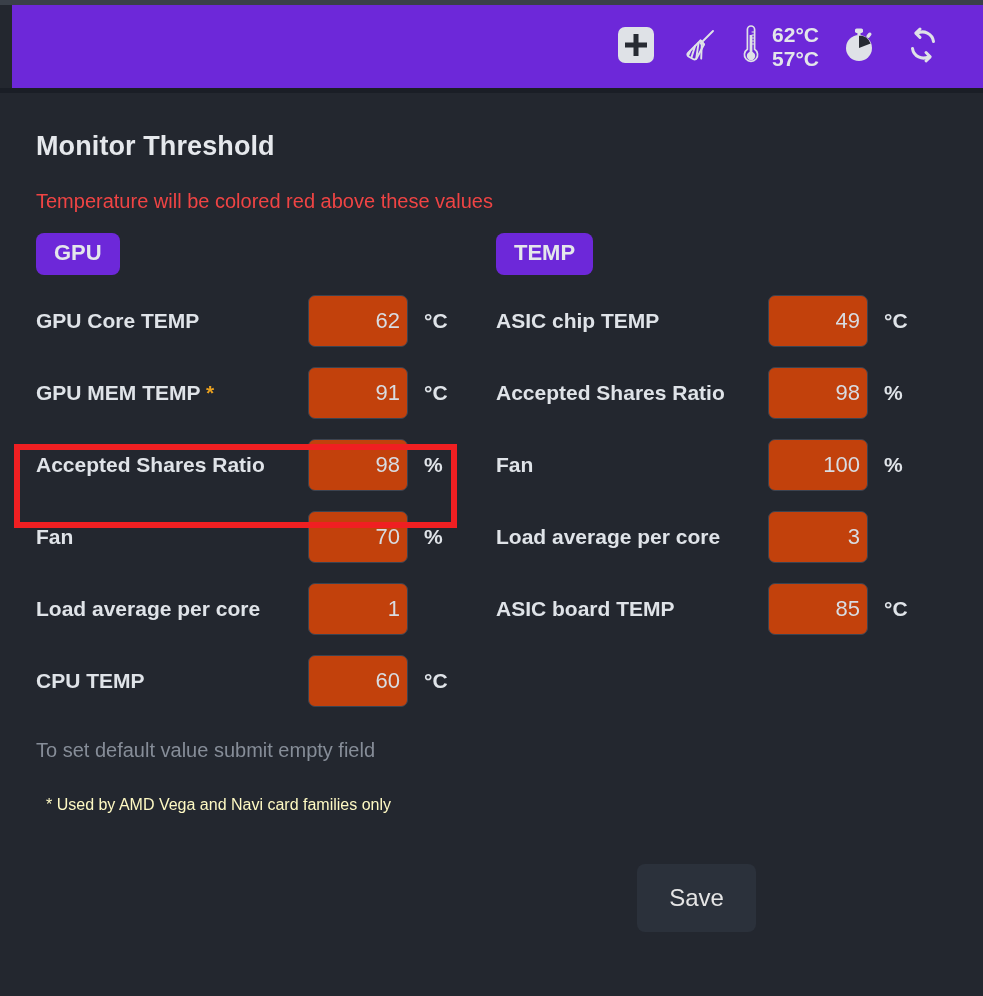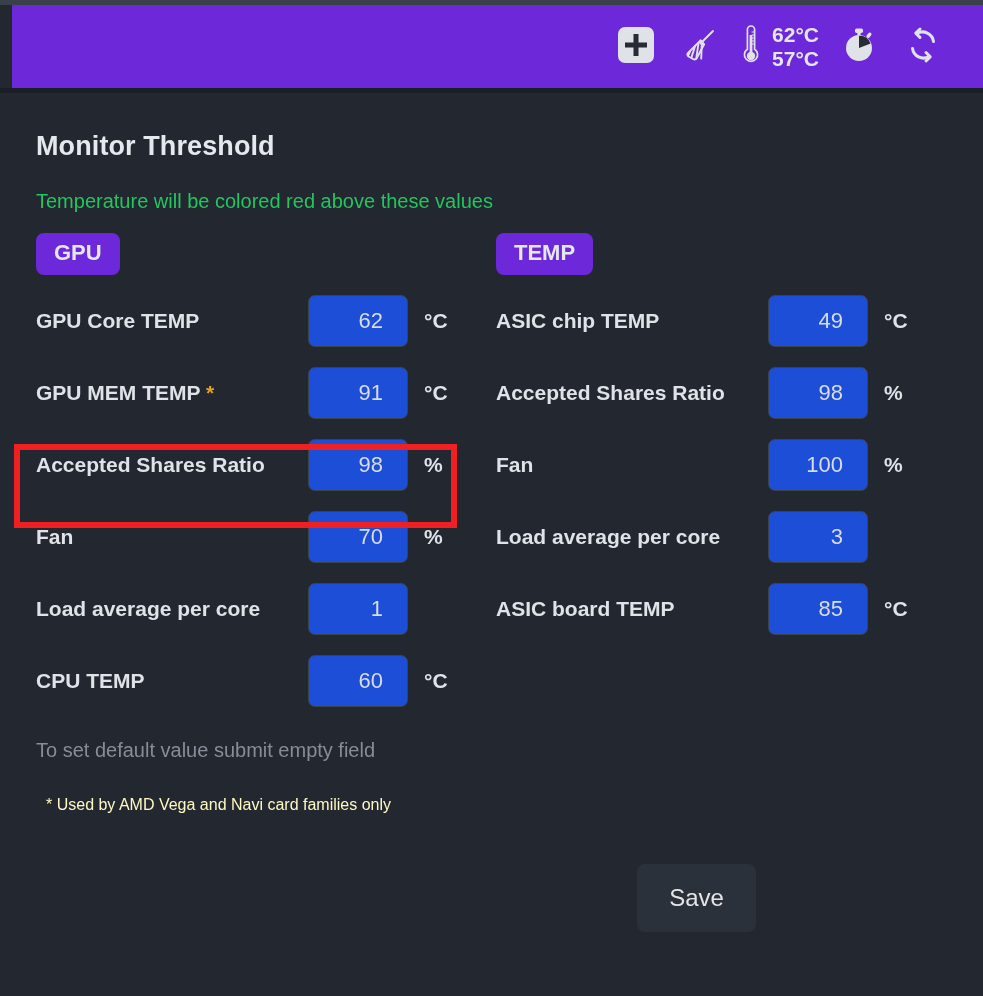--- a/index.html
+++ b/index.html
@@ -83,21 +83,21 @@
   .page-title {
     font-size: 27px;
     font-weight: bold;
     color: #e5e8ec;
     margin: 0;
     padding-top: 38px;
     letter-spacing: 0.1px;
   }
   .page-subtitle {
     font-size: 20px;
-    color: #22c55e;
+    color: #ef4444;
     margin: 0;
     padding-top: 28px;
   }
 
   .columns {
     display: flex;
     margin-top: 20px;
   }
   .col {
     width: 460px;
@@ -131,28 +131,28 @@
     box-sizing: border-box;
     padding-right: 8px;
   }
   .field-label .star {
     color: #e8a020;
     font-weight: bold;
   }
   .field-input {
     width: 100px;
     height: 52px;
-    background: #1d4ed8;
+    background: #c2410c;
     border: 1px solid #3b4350;
     border-radius: 7px;
     color: #d8dce2;
     font-family: "Liberation Sans", "DejaVu Sans", sans-serif;
     font-size: 22px;
     text-align: right;
-    padding: 0 24px;
+    padding: 0 7px;
     box-sizing: border-box;
     outline: none;
   }
   .field-unit {
     font-size: 21px;
     font-weight: bold;
     color: #dfe3e8;
     margin-left: 16px;
     width: 40px;
   }

